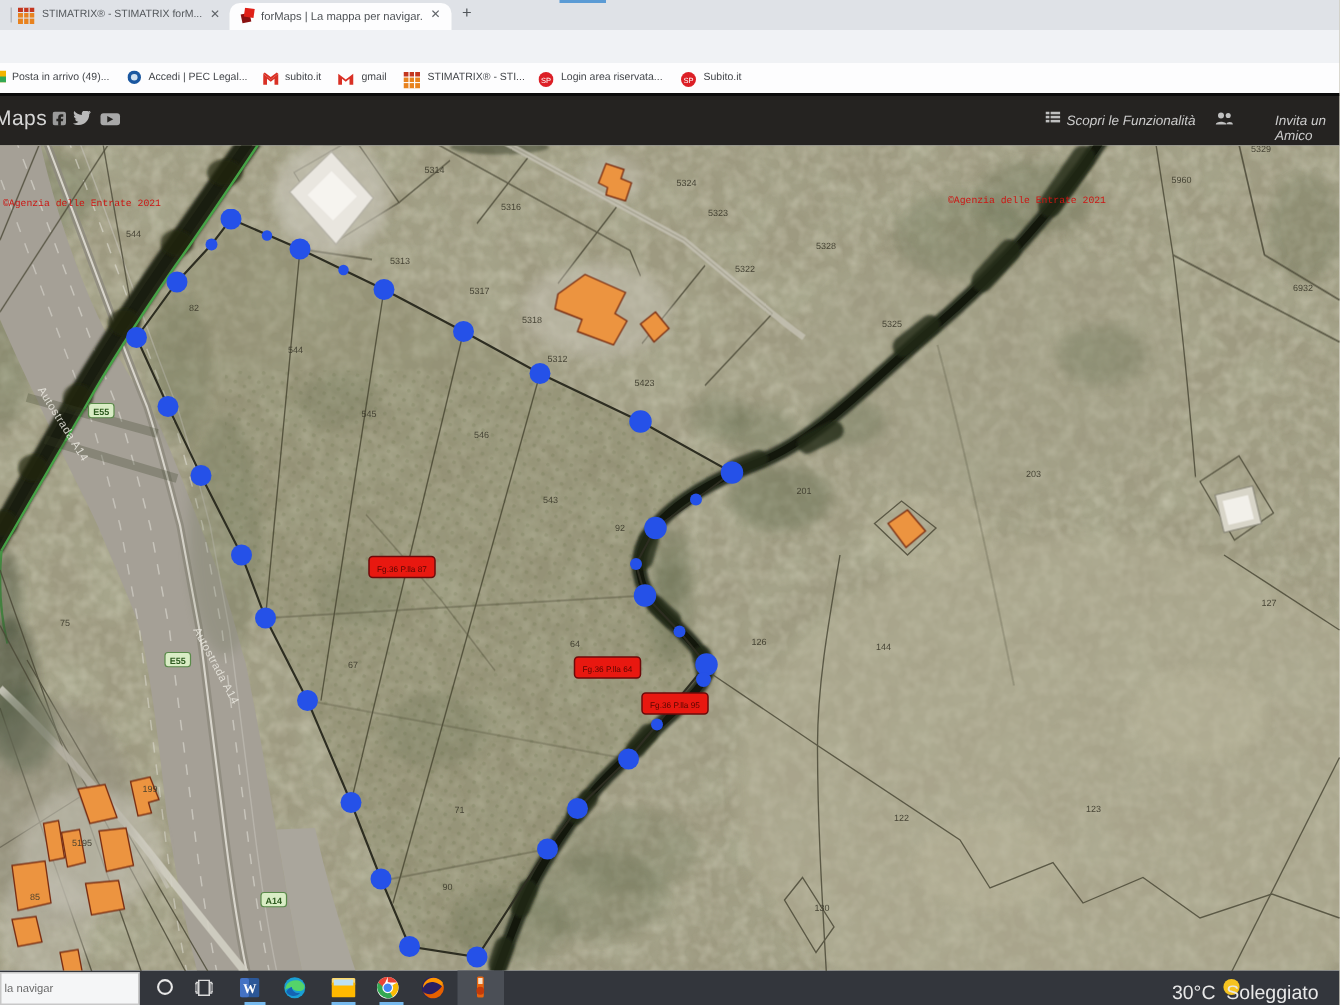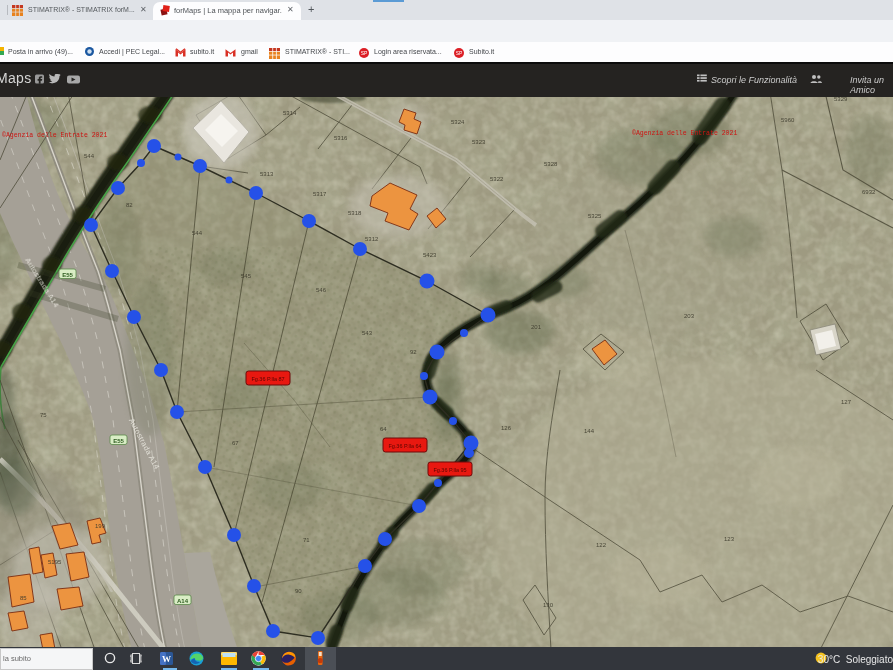--- a/index.html
+++ b/index.html
@@ -24,21 +24,21 @@
           border-top:2px solid #0b0b0b;box-sizing:border-box;}
   #logo{left:-4px;top:70px;font-size:14px;color:#d6d6d6;letter-spacing:.3px;}
   .hlink{font-size:9px;color:#cbcbcb;top:75px;}
   
   #taskbar{left:0;top:647px;width:893px;height:23px;background:#33363c;}
   #search{left:0;top:648px;width:93px;height:22px;background:#f5f6f7;
           border:1px solid #c8c8c8;box-sizing:border-box;}
   #searchtxt{left:3px;top:654px;font-size:7.5px;color:#6a6a6a;}
   #activeapp{left:305px;top:647px;width:31px;height:23px;background:#4b4f56;}
   .uline{position:absolute;top:668px;height:2px;background:#76b9ed;}
-  #weather{right:0;top:654px;font-size:10px;color:#e8e8e8;}
+  #weather{right:14px;top:654px;font-size:13px;color:#e8e8e8;}
 </style>
 </head>
 <body>
 
 <div class="abs" id="tabbar"></div>
 <div class="abs" id="tabsep"></div>
 <svg class="abs" style="left:12px;top:5px" width="11" height="11" viewBox="0 0 11 11">
   <rect x="0" y="0" width="11" height="3" fill="#c4361f"></rect>
   <rect x="0" y="3.7" width="11" height="3" fill="#e8821e"></rect>
   <rect x="0" y="7.4" width="11" height="3.6" fill="#e8821e"></rect>
@@ -414,21 +414,21 @@
       <text x="543" y="510">130</text>
   <text x="40" y="320">75</text>
       <text x="20" y="503">85</text>
   <text x="95" y="431">199</text>
       <text x="48" y="467">5195</text>
 </g>
 </svg>
 
 <div class="abs" id="taskbar"></div>
 <div class="abs" id="search"></div>
-<div class="abs" id="searchtxt">la subito</div>
+<div class="abs" id="searchtxt">la navigar</div>
 <div class="abs" id="activeapp"></div>
 <div class="abs uline" style="left:163px;width:14px;"></div>
 <div class="abs uline" style="left:221px;width:16px;"></div>
 <div class="abs uline" style="left:253px;width:16px;"></div>
 <svg class="abs" style="left:104px;top:652px" width="12" height="12">
     <circle cx="6" cy="6" r="4.6" fill="none" stroke="#e8e8e8" stroke-width="1.4"></circle>
   </svg>
 <svg class="abs" style="left:130px;top:653px" width="12" height="11" viewBox="0 0 12 11">
   <rect x="2.5" y="0.5" width="7" height="10" fill="none" stroke="#dadada" stroke-width="1"></rect>
   <path d="M0.5,2 L2.5,2 M0.5,9 L2.5,9 M9.5,2 L11.5,2 M9.5,9 L11.5,9" stroke="#dadada" stroke-width="1"></path>

